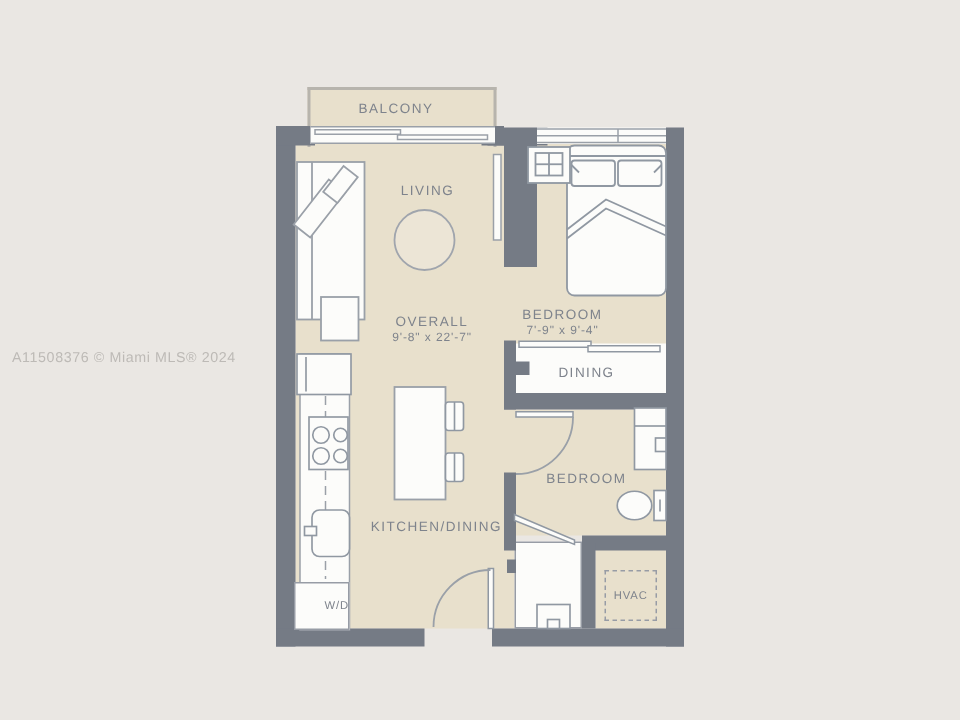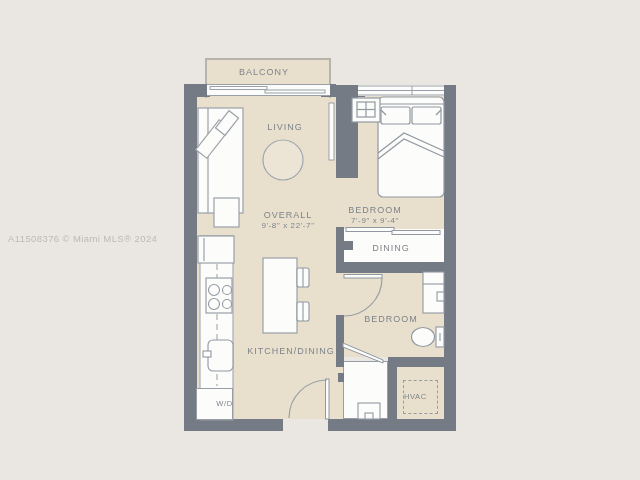--- a/index.html
+++ b/index.html
@@ -18,21 +18,21 @@
   svg.fixtures{position:absolute;left:0;top:0;width:640px;height:480px;}
   .lbl{position:absolute;color:var(--label);font-size:9px;letter-spacing:1px;
        white-space:nowrap;transform:translate(-50%,-50%);text-align:center;line-height:10px;}
   .lbl.small{font-size:7.5px;letter-spacing:0.6px;}
   .lbl .dims{display:block;font-size:8px;letter-spacing:0.6px;margin-top:1px;}
   .watermark{position:absolute;left:8px;top:233px;font-size:9.5px;letter-spacing:0.4px;
        color:var(--watermark);}
   .balcony-box{background:var(--floor);border:2px solid #b7b4ad;border-bottom:none;}
   .wd-box{background:var(--fixture);border:1.5px solid var(--outline);
        display:flex;align-items:center;justify-content:center;padding-left:20px;}
-  .hvac-box{border:1.5px dashed var(--outline);display:flex;align-items:center;justify-content:flex-start;}
+  .hvac-box{border:1.5px dashed var(--outline);display:flex;align-items:center;justify-content:center;}
   .thinbox{background:var(--fixture);border:1.5px solid var(--outline);}
 </style>
 </head>
 <body>
 
 <div class="stage">
 
   <div class="abs floor" style="left:197px;top:96px;width:147px;height:323px;"></div>
   <div class="abs floor" style="left:336px;top:96px;width:108px;height:136px;"></div>
   <div class="abs floor" style="left:344px;top:273px;width:100px;height:84px;"></div>

